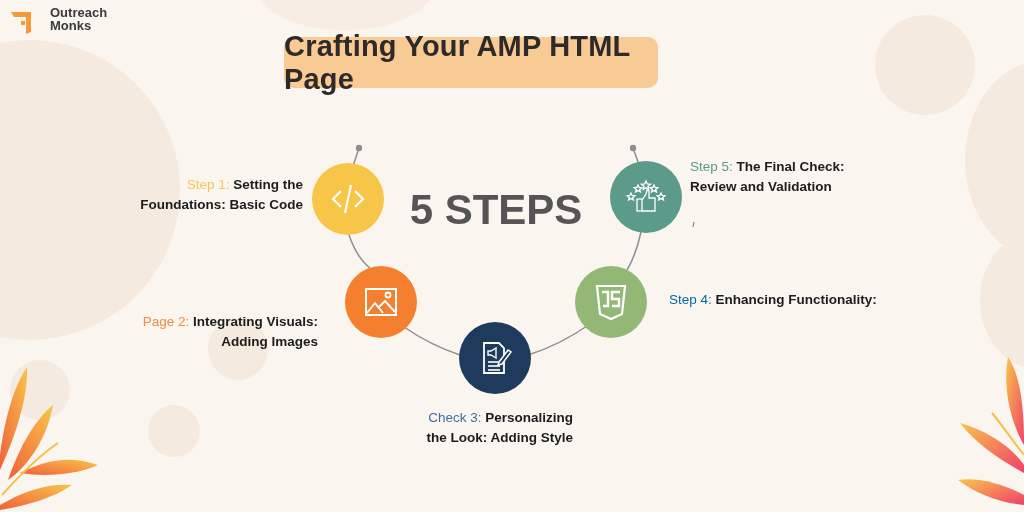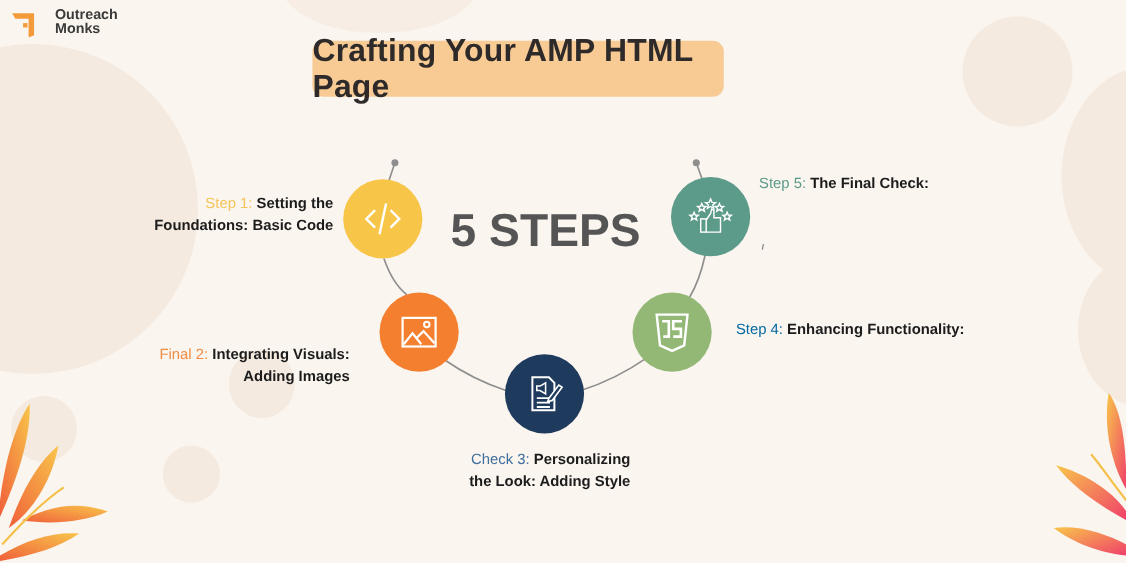--- a/index.html
+++ b/index.html
@@ -71,21 +71,21 @@
 
 <div class="step-circle" style="left:345px;top:266px;background:#F37F2F;">
   <svg width="38" height="38" viewBox="0 0 38 38">
     <rect x="4" y="6" width="30" height="26" stroke="#fff" stroke-width="2" fill="none"></rect>
     <polyline points="5,30 13,20 21,30" stroke="#fff" stroke-width="2" fill="none"></polyline>
     <polyline points="16,25 23,18 33,29" stroke="#fff" stroke-width="2" fill="none"></polyline>
     <circle cx="26" cy="12" r="2.5" stroke="#fff" stroke-width="1.8" fill="none"></circle>
   </svg>
 </div>
 <div class="step-label" style="right:706px;top:312px;text-align:right;">
-  <span class="num" style="color:#EE8C45">Final 2:</span>
+  <span class="num" style="color:#EE8C45">Page 2:</span>
   <span>Integrating Visuals:</span><br>
   <span>Adding Images</span>
 </div>
 
 <div class="step-circle" style="left:459px;top:322px;background:#1E3A5C;">
   <svg width="40" height="40" viewBox="0 0 40 40">
     <path d="M9 5 H24 L29 10 V35 H9 Z" stroke="#fff" stroke-width="1.8" fill="none"></path>
     <path d="M13 13 L13 17 L16 17 L21 20 L21 10 L16 13 Z" stroke="#fff" stroke-width="1.4" fill="none"></path>
     <line x1="13" y1="24" x2="25" y2="24" stroke="#fff" stroke-width="1.6"></line>
     <line x1="13" y1="28" x2="25" y2="28" stroke="#fff" stroke-width="1.6"></line>
@@ -120,20 +120,21 @@
       <polygon points="7,16 8.1,18.5 10.8,18.7 8.7,20.5 9.4,23 7,21.6 4.6,23 5.3,20.5 3.2,18.7 5.9,18.5"></polygon>
       <polygon points="37,16 38.1,18.5 40.8,18.7 38.7,20.5 39.4,23 37,21.6 34.6,23 35.3,20.5 33.2,18.7 35.9,18.5"></polygon>
       <rect x="13" y="22" width="5" height="12"></rect>
       <path d="M18 23 L22 17 L23 13 L25 14 L25 21 L31 21 L31 34 L18 34"></path>
     </g>
   </svg>
 </div>
 <div class="step-label" style="left:690px;top:157px;">
   <span class="num" style="color:#5C9A8A">Step 5:</span>
   <span>The Final Check:</span><br>
+  <span>Review and Validation</span>
 </div>
 
 <svg style="position:absolute;left:0;top:355px;" width="110" height="157" viewBox="0 0 110 157">
   <defs>
     <linearGradient id="lg1" x1="0" y1="1" x2="1" y2="0">
         <stop offset="0" stop-color="#F0603A"></stop>
         <stop offset="1" stop-color="#F8C54A"></stop>
       </linearGradient>
   </defs>
   <path d="M0 100 C5 60 15 30 27 12 C28 40 18 75 0 115 Z" fill="url(#lg1)"></path>

